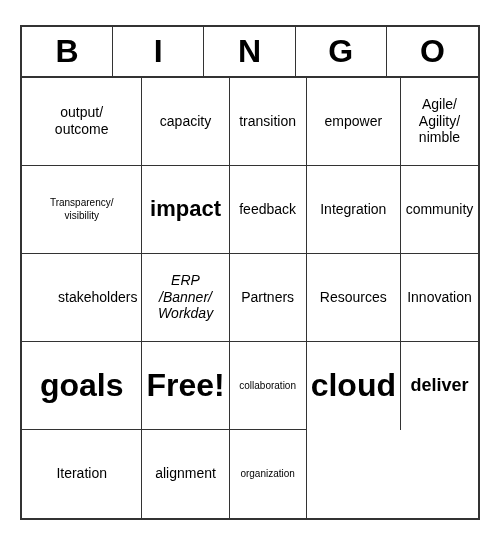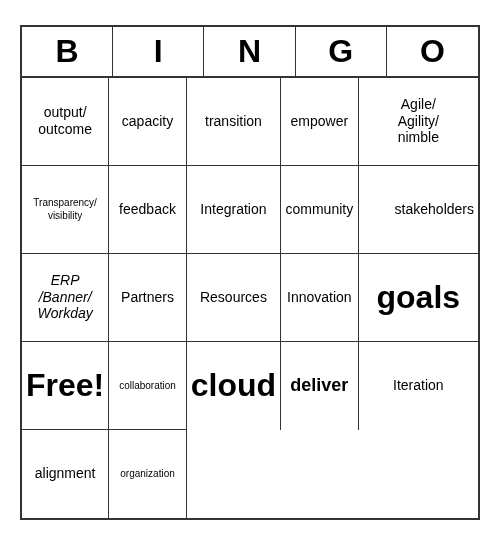--- a/index.html
+++ b/index.html
@@ -125,20 +125,23 @@
       <div class="bingo-cell">
         <span class="cell-text normal" style="white-space: pre-line;">Agile/
 Agility/
 nimble</span>
       </div>
       <div class="bingo-cell">
         <span class="cell-text small" style="white-space: pre-line;">Transparency/
 visibility</span>
       </div>
       <div class="bingo-cell">
+        <span class="cell-text large" style="white-space: pre-line;">impact</span>
+      </div>
+      <div class="bingo-cell">
         <span class="cell-text normal" style="white-space: pre-line;">feedback</span>
       </div>
       <div class="bingo-cell">
         <span class="cell-text normal" style="white-space: pre-line;">Integration</span>
       </div>
       <div class="bingo-cell">
         <span class="cell-text normal" style="white-space: pre-line;">community</span>
       </div>
       <div class="bingo-cell">
         <span class="cell-text normal" style="white-space: pre-line; margin-left: 32px;">stakeholders</span>

